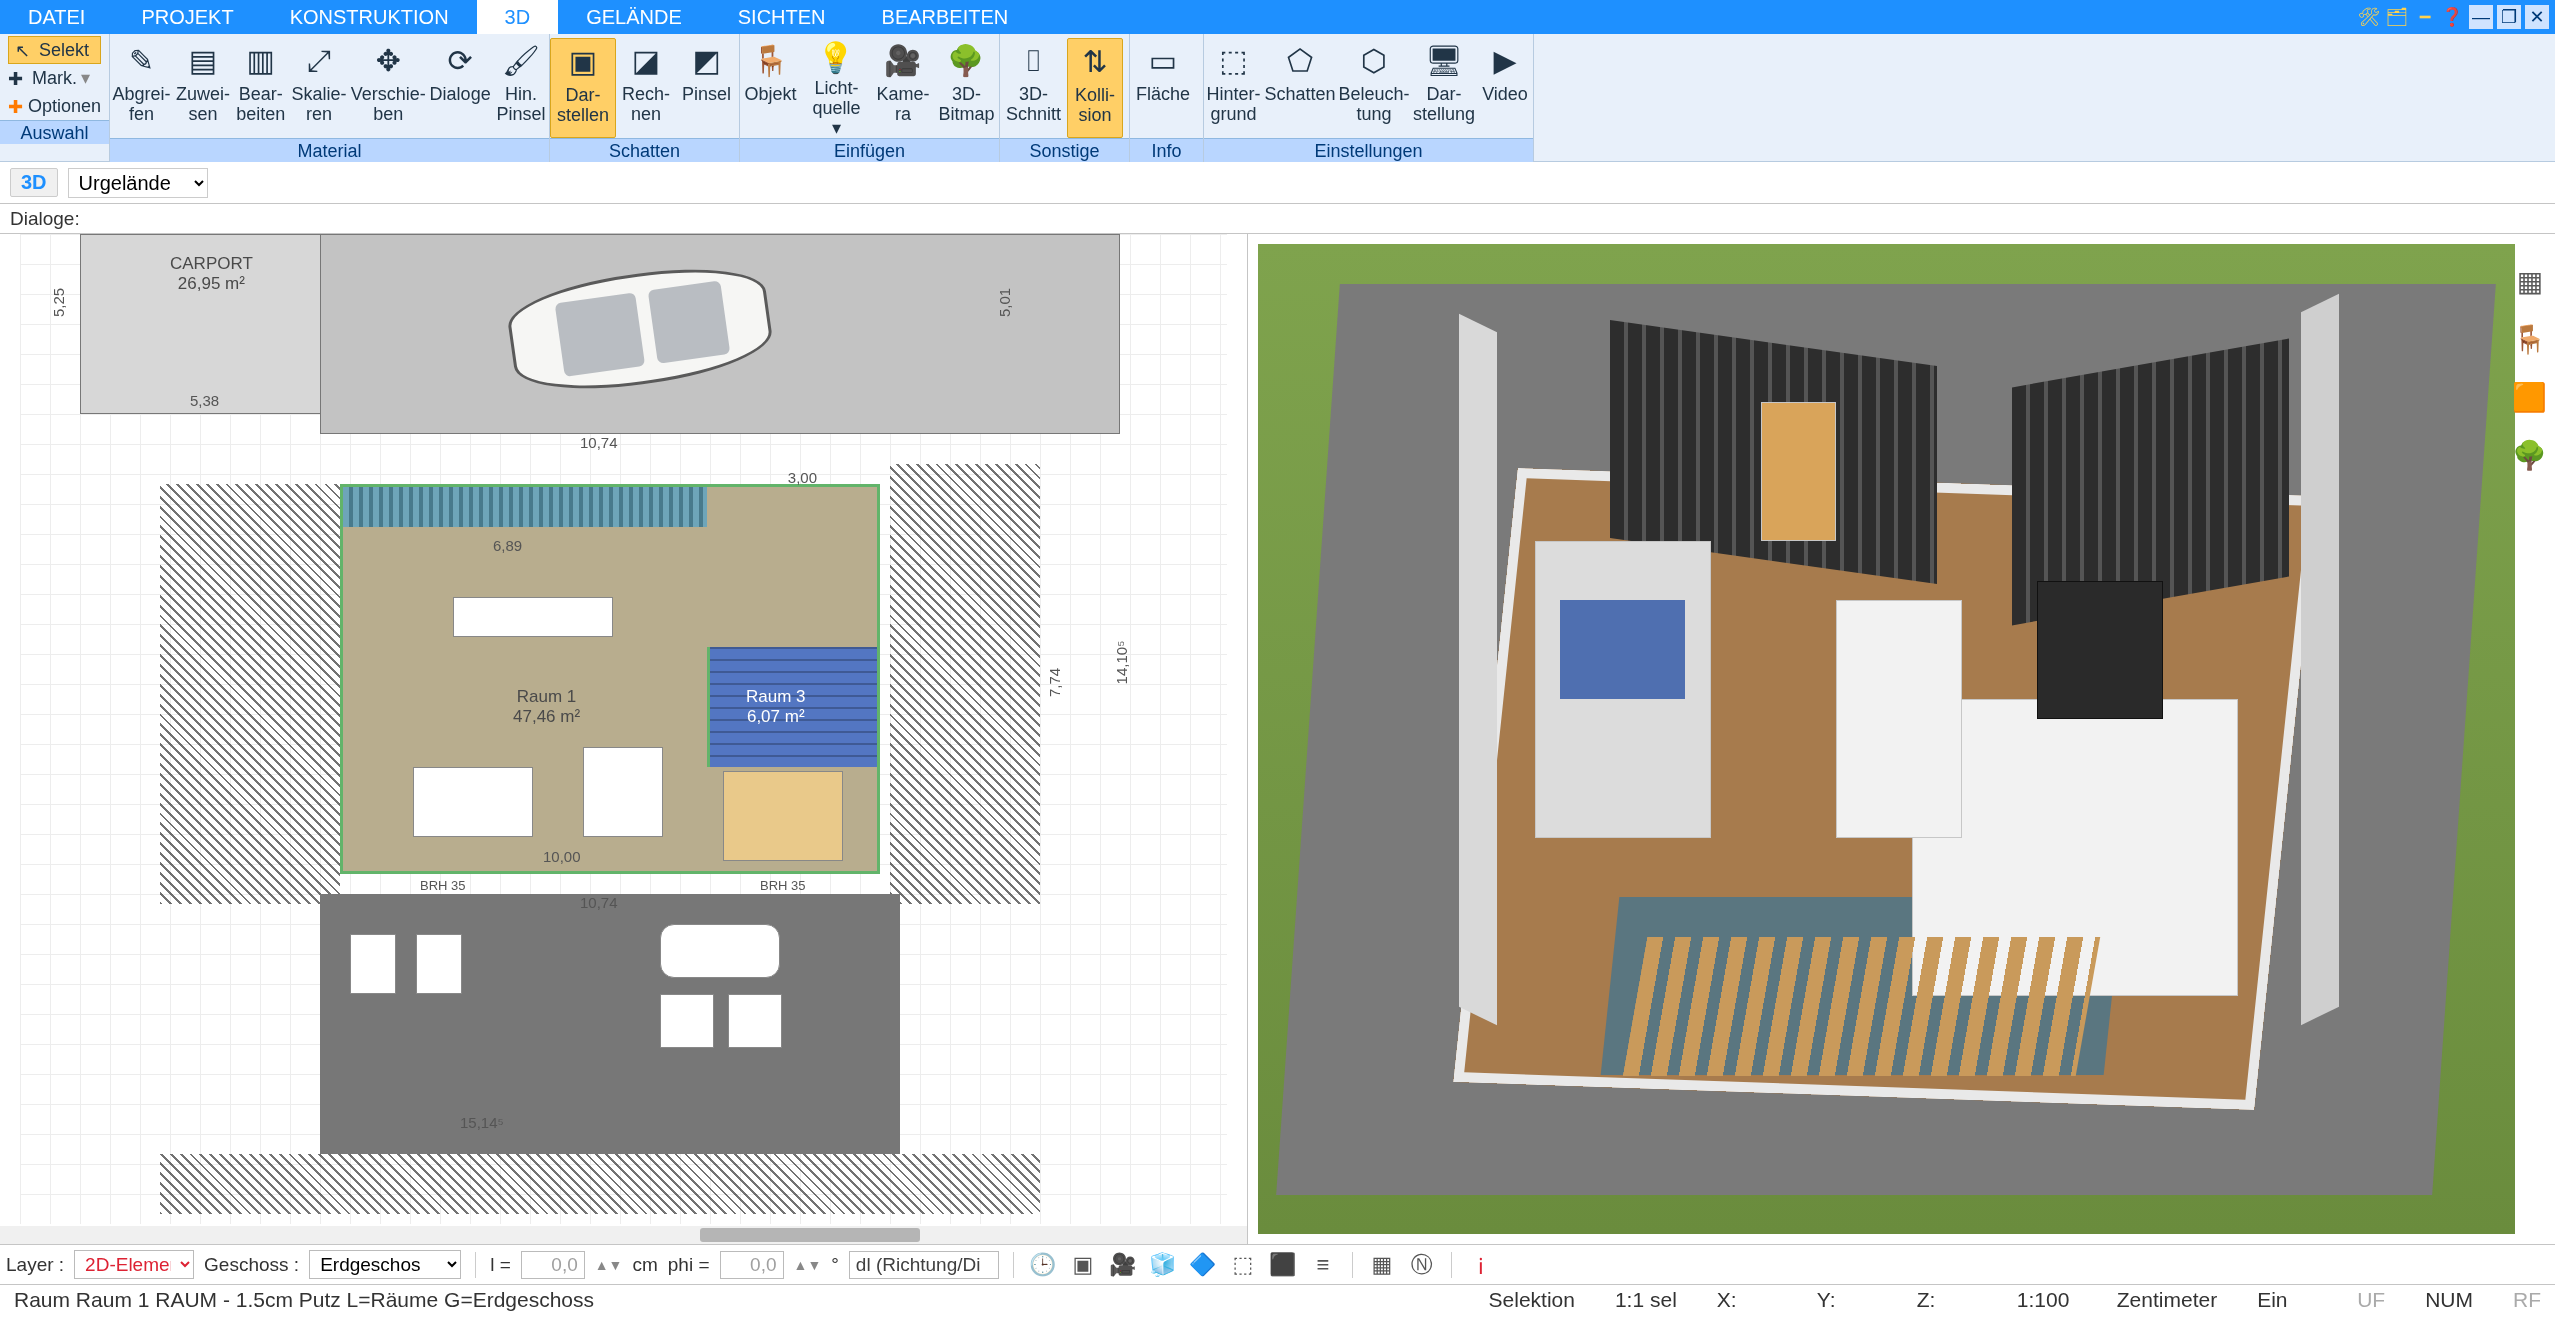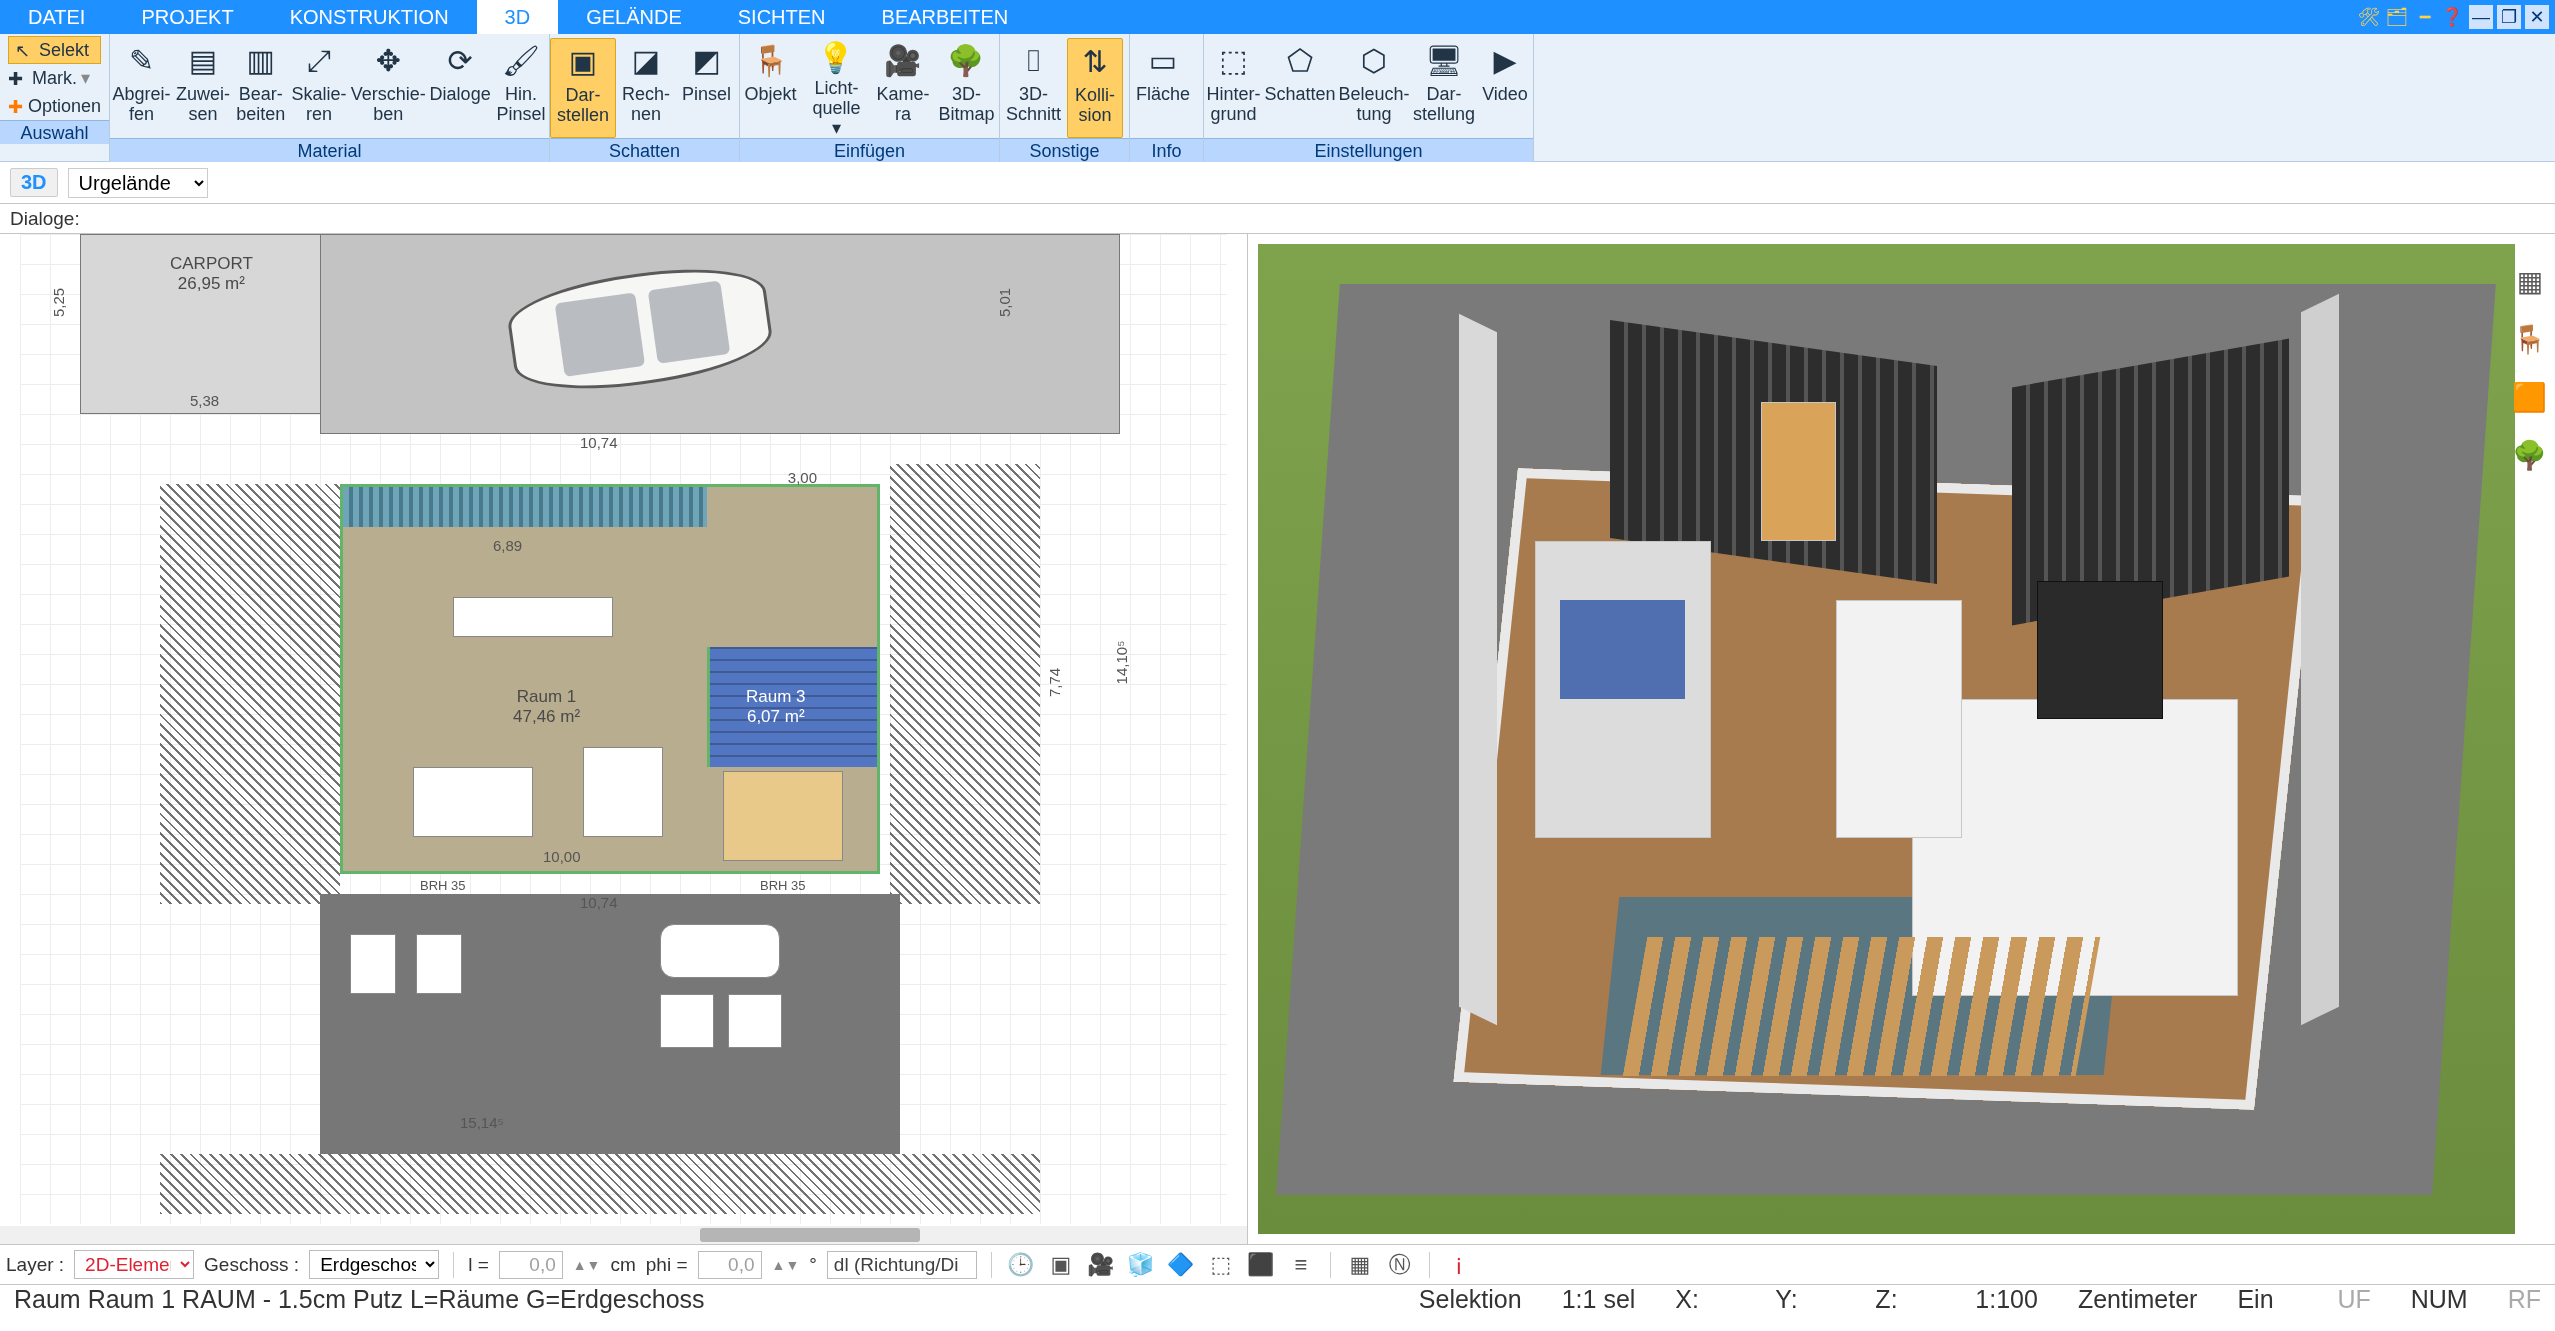--- a/index.html
+++ b/index.html
@@ -75,21 +75,21 @@
 .sidetools span { width: 34px; height: 34px; display: inline-flex; align-items: center; justify-content: center; font-size: 28px; color: #5a5a5a; cursor: pointer; }
 
 
 #inputbar { height: 40px; border-top: 1px solid #c5c5c5; display: flex; align-items: center; padding: 0 6px; gap: 10px; font-size: 19px; color: #333; }
 #inputbar select, #inputbar input { font-size: 19px; border: 1px solid #bbb; padding: 2px 6px; background: #fff; }
 #inputbar input.num { width: 64px; text-align: right; color: #a0a0a0; }
 #inputbar .ibtn { width: 30px; height: 30px; display: inline-flex; align-items: center; justify-content: center; border: 1px solid transparent; cursor: pointer; font-size: 22px; color: #555; }
 #inputbar .sep { width: 1px; height: 26px; background: #ccc; margin: 0 4px; }
 
 
-#statusbar { height: 30px; border-top: 1px solid #c5c5c5; display: flex; align-items: center; padding: 0 14px; font-size: 25px; color: #333; gap: 40px; }
+#statusbar { height: 30px; border-top: 1px solid #c5c5c5; display: flex; align-items: center; padding: 0 14px; font-size: 21px; color: #333; gap: 40px; }
 #statusbar .grow { flex: 1; }
 #statusbar .cell { min-width: 60px; }
 </style>
 </head>
 <body>
 
 <div id="menubar">
   <div class="mitem">DATEI</div>
   <div class="mitem">PROJEKT</div>
   <div class="mitem">KONSTRUKTION</div>
@@ -292,21 +292,21 @@
       <span style="color:#e08a2d">🟧</span>
       <span style="color:#3a8a3a">🌳</span>
     </div>
   </div>
 </div>
 
 <div id="inputbar">
   <span>Layer :</span>
   <select style="color:#d23; width:120px"><option>2D-Elemen</option></select>
   <span>Geschoss :</span>
-  <select style="width:130px"><option>Erdgeschos</option></select>
+  <select style="width:152px"><option>Erdgeschos</option></select>
   <span class="sep"></span>
   <span>l =</span>
   <input class="num" value="0,0" style="">
   <span style="font-size:14px;color:#888">▲▼</span>
   <span>cm</span>
   <span>phi =</span>
   <input class="num" value="0,0" style="">
   <span style="font-size:14px;color:#888">▲▼</span>
   <span>°</span>
   <input style="width: 150px; color: #404040;" value="dl (Richtung/Di">

